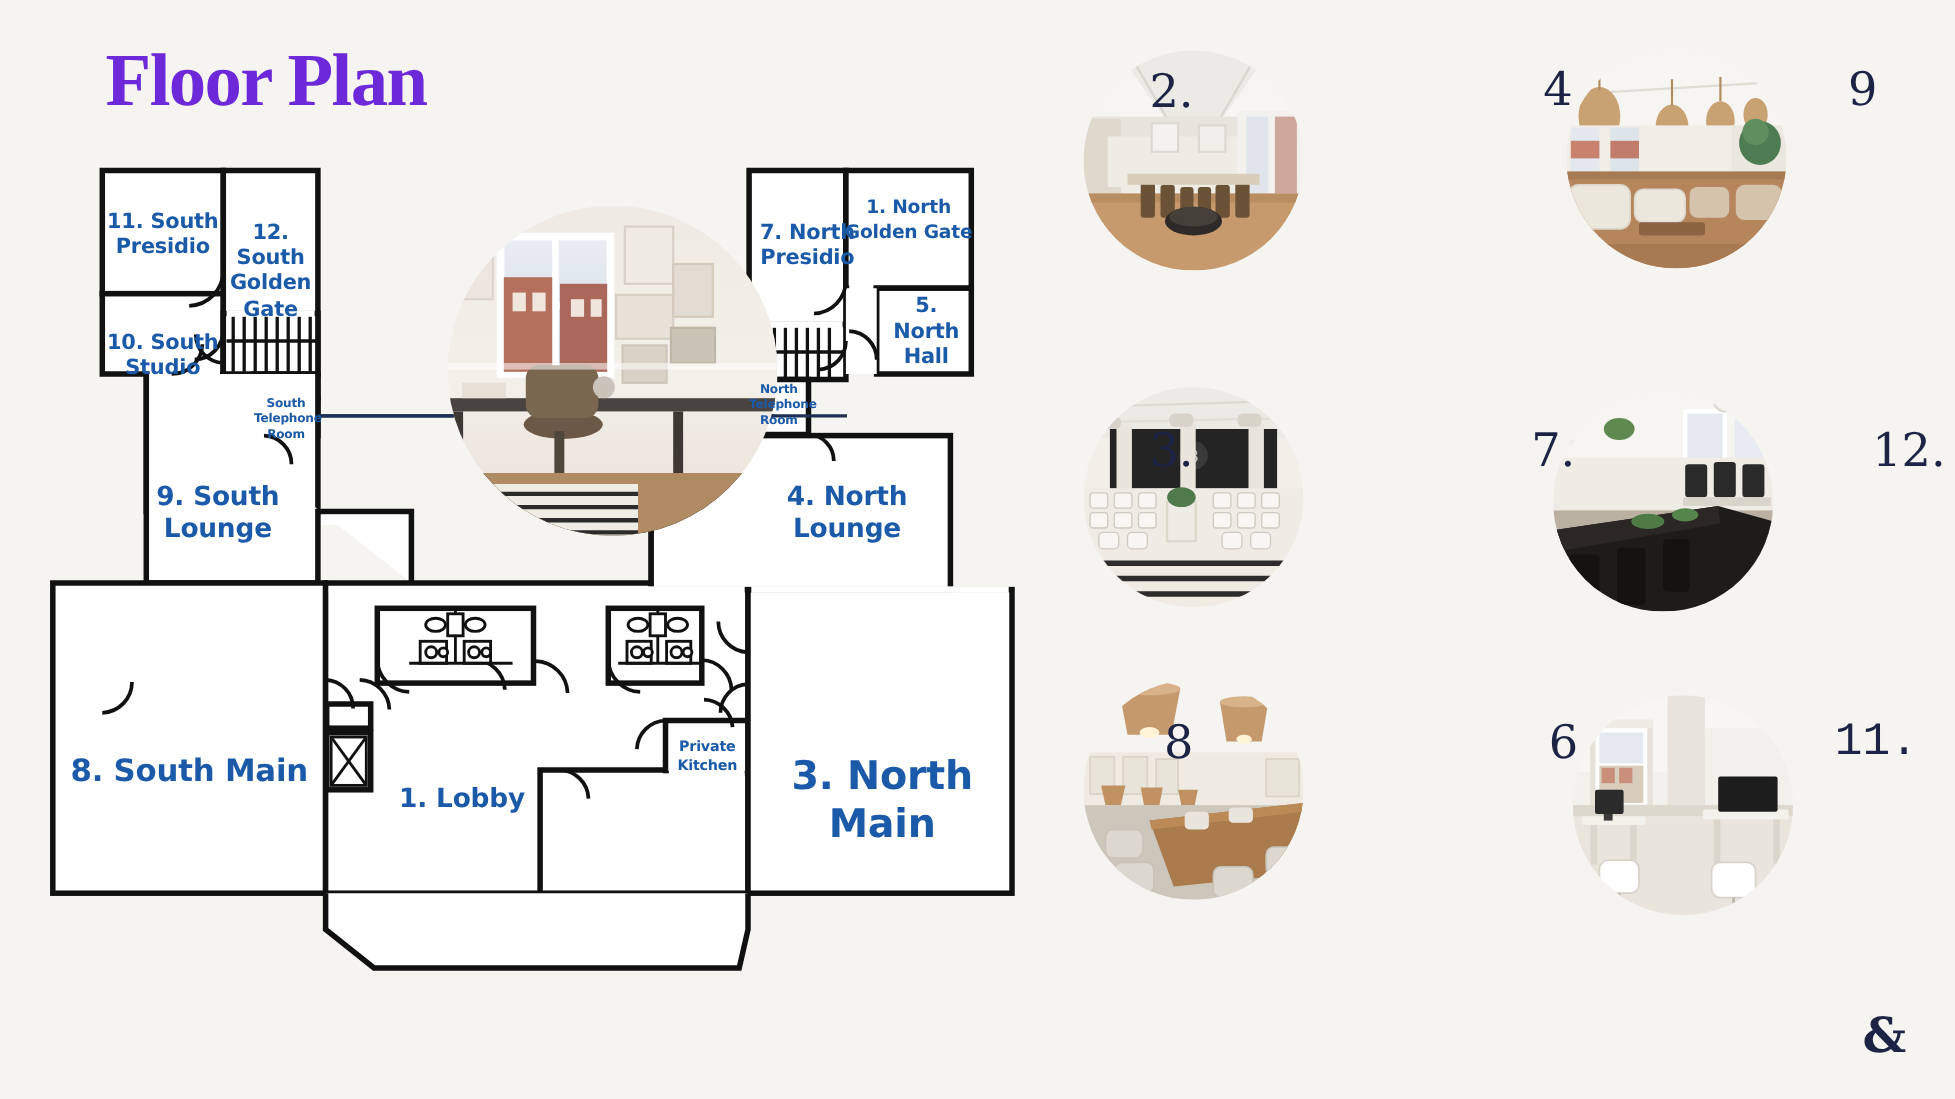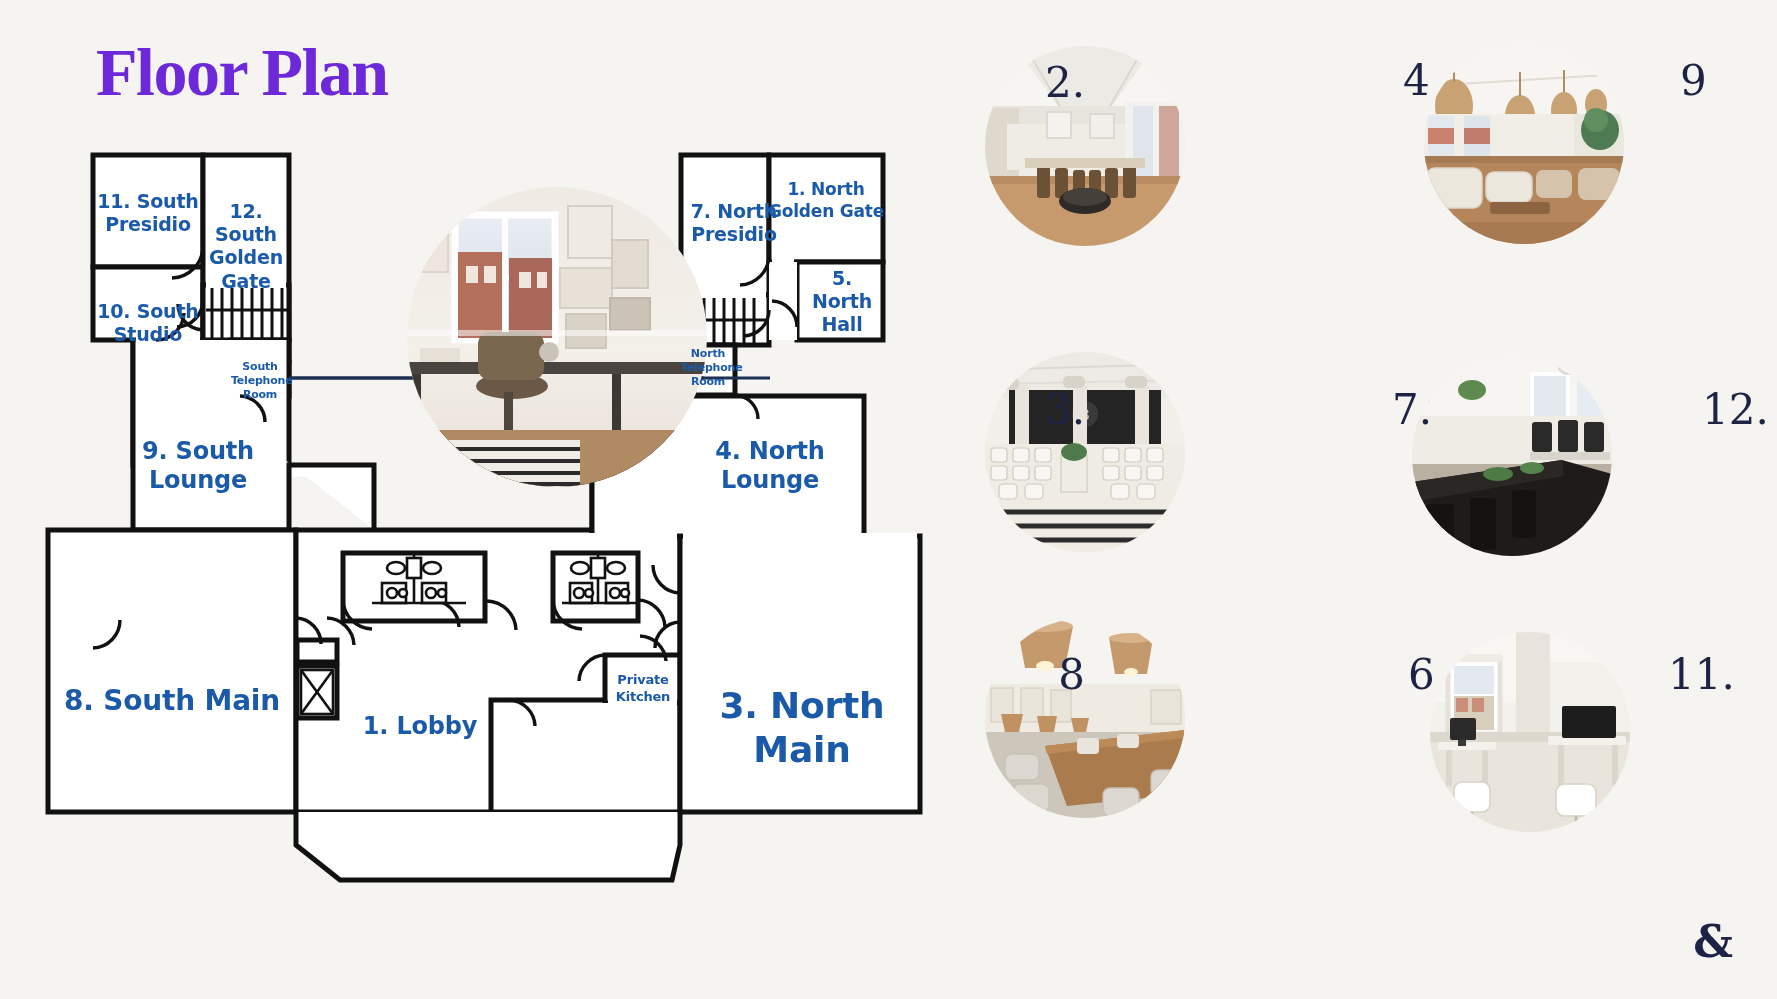--- a/index.html
+++ b/index.html
@@ -588,15 +588,15 @@
         <rect x="126" y="152" width="40" height="32" rx="8"></rect>
       </g>
       <g stroke="#bdb8ae" stroke-width="2.5">
         <line x1="42" y1="180" x2="42" y2="194"></line>
         <line x1="146" y1="184" x2="146" y2="196"></line>
       </g>
     </svg>
   </div>
 </div>
 <div class="pnum" style="left:1408px;top:650px;">6</div>
-<div class="pnum" style="left:1668px;top:650px;">11.</div>
+<div class="pnum" style="left:1668px;top:650px;font-family:Liberation Mono, monospace;">11.</div>
 
 <div class="ampersand">&amp;</div>
 
 </body></html>

